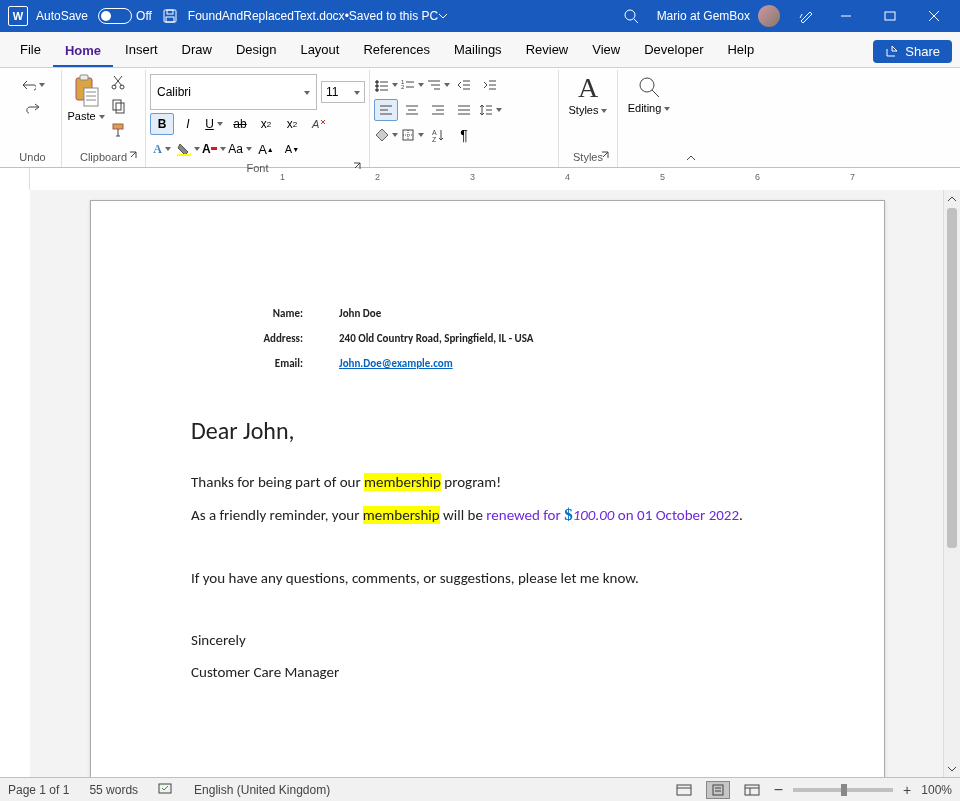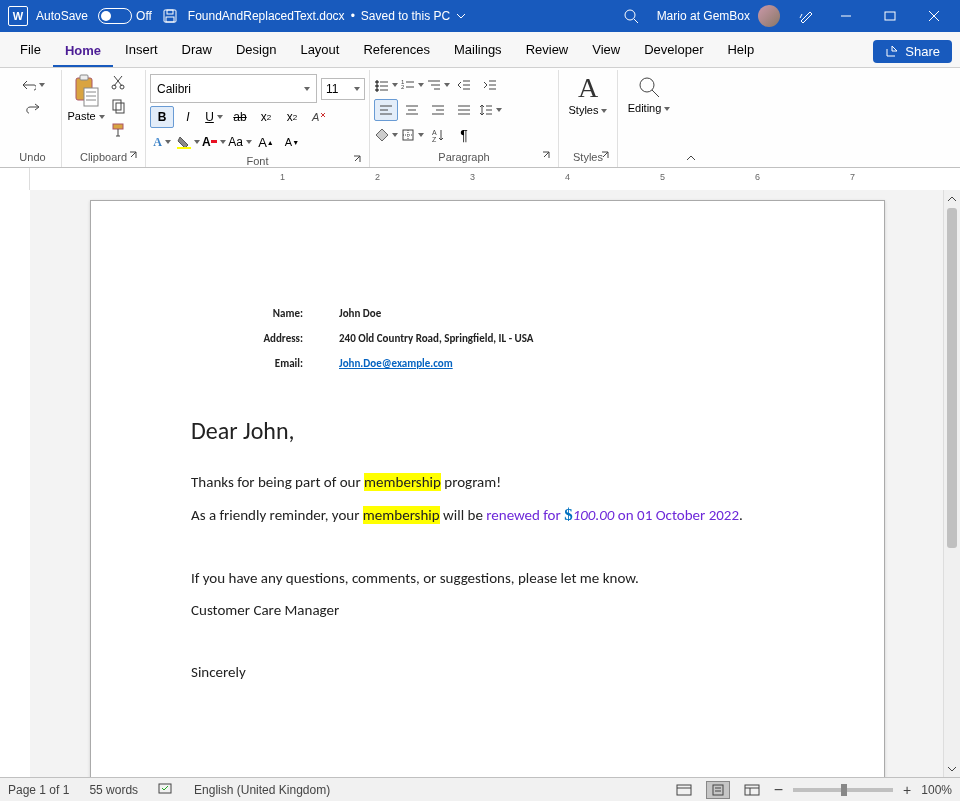--- a/index.html
+++ b/index.html
@@ -4,21 +4,21 @@
 <style>
   * { box-sizing: border-box; margin: 0; padding: 0; }
   body { font-family: "Segoe UI", Arial, sans-serif; font-size: 12px; width: 960px; height: 801px; overflow: hidden; background: #f3f3f3; display: flex; flex-direction: column; }
   .titlebar { background: #185abd; color: #fff; height: 32px; display: flex; align-items: center; padding: 0 4px; gap: 0; }
   .tb-left { display:flex; align-items:center; gap:8px; padding-left:4px;}
   .word-icon { width:20px; height:20px; border:1px solid #fff; border-radius:2px; display:flex;align-items:center;justify-content:center; font-weight:bold; font-size:11px; color:#fff;}
   .autosave-toggle { display:flex;align-items:center;gap:4px;padding:2px 2px;}
   .toggle { width:34px;height:16px;border:1px solid #fff;border-radius:8px;position:relative;}
   .toggle::after { content:"";width:10px;height:10px;background:#fff;border-radius:50%;position:absolute;left:2px;top:2px;}
   .save-icon svg { display:block;}
-  .tb-title { flex:1; text-align:left; font-size:12px; padding-left:10px; display:flex;align-items:center;gap:6px;}
+  .tb-title { flex:1; text-align:left; font-size:12px; padding-left:10px; display:flex;align-items:center;}
   .tb-right { display:flex;align-items:center;gap:0;}
   .tb-icon { width:36px;height:32px;display:flex;align-items:center;justify-content:center;}
   .tb-user { display:flex;align-items:center;gap:8px;padding:0 8px;}
   .avatar { width:22px;height:22px;border-radius:50%;background:linear-gradient(135deg,#c9a 0%,#876 100%);}
   .win-btn { width:44px;height:32px;display:flex;align-items:center;justify-content:center;}
   .win-btn svg { display:block;}
   
   .ribbon-tabs { background:#f7f7f7;border-bottom:1px solid #d0d0d0;height:36px;display:flex;align-items:end;padding:0 8px;gap:0;}
   .tab { padding:8px 12px 7px;font-size:13px;border-bottom:3px solid transparent;cursor:default;}
   .tab.active { color:#4c1d95; border-bottom:2px solid #185abd; font-weight:600;}
@@ -35,21 +35,21 @@
   
   
   .clipboard-body { display:flex;align-items:stretch;}
   .paste-big { width:40px;display:flex;flex-direction:column;align-items:center;gap:2px;}
   .paste-label { font-size:11px; }
   .mini-btn { width:22px;height:22px;}
   
   
   .font-rows { display:flex;flex-direction:column;gap:3px;width:215px;}
   .font-row { display:flex;align-items:center;gap:2px;}
-  .font-name { border:1px solid #bbb;height:29px;flex:1;display:flex;align-items:center;padding:0 6px;font-size:12px;background:#fff;}
+  .font-name { border:1px solid #bbb;height:36px;flex:1;display:flex;align-items:center;padding:0 6px;font-size:12px;background:#fff;}
   .font-size { border:1px solid #bbb;height:22px;width:44px;display:flex;align-items:center;padding:0 4px;background:#fff;font-size:12px; margin-left:2px;}
   .ibtn { width:24px;height:22px;display:flex;align-items:center;justify-content:center;border-radius:2px;}
   .ibtn.bold-on { border:1px solid #699bd4; background:#e3edf9;}
   
   
   .para-rows { display:flex;flex-direction:column;gap:3px;width:180px;}
   
   
   .styles-body { display:flex;flex-direction:column;align-items:center;gap:2px; width:50px;}
   .big-A { font-family: Georgia, serif; font-size:28px; color:#333; line-height:1;}
@@ -409,23 +409,20 @@
                 <text x="1" y="14" font-size="7" fill="#444" stroke="none">Z</text>
                 <path d="M10 2 L10 12 L12 10 M10 12 L8 10"></path>
               </svg>
             </div>
           <div class="ibtn">
               <span style="font-size:14px;">¶</span>
             </div>
         </div>
       </div>
     </div>
-    <div class="rgroup-label"><span>Paragraph</span><span class="launcher"><svg width="12" height="12">
-            <path d="M2 2 L8 2 L8 8 M8 2 L3 7"></path>
-          </svg></span></div>
   </div>
 
   <div class="rgroup">
     <div class="rgroup-body">
       <div class="styles-body">
         <div><span class="big-A">A</span><div class="ul"></div></div>
         <span class="drop" style="font-size:11px;">Styles</span>
       </div>
     </div>
     <div class="rgroup-label"><span>Styles</span><span class="launcher"><svg width="12" height="12">
@@ -483,22 +480,22 @@
         <tr>
               <td class="lab">Email:</td>
               <td><a class="email-link">John.Doe@example.com</a></td>
             </tr>
       </tbody>
         </table>
       <div class="salut">Dear John,</div>
       <div class="p"><span>Thanks for being part of our </span><span class="hl">membership</span><span> program!</span></div>
       <div class="p" style="margin-top:14px;"><span>As a friendly reminder, your </span><span class="hl">membership</span><span> will be </span><span class="red">renewed for </span><span class="blue-dollar">$</span><span class="red it">100.00</span><span class="red"> on 01 October 2022</span><span>.</span></div>
       <div class="p" style="margin-top:44px;">If you have any questions, comments, or suggestions, please let me know.</div>
+      <div class="p" style="margin-top:44px;">Sincerely</div>
       <div class="p" style="margin-top:14px;">Customer Care Manager</div>
-      <div class="p" style="margin-top:44px;">Sincerely</div>
     </div>
   </div>
   <div class="vscroll">
     <div class="arrow top">
         <svg width="10" height="8">
           <path d="M1 6 L5 2 L9 6"></path>
         </svg>
       </div>
     <div class="thumb"></div>
     <div class="arrow bot">

